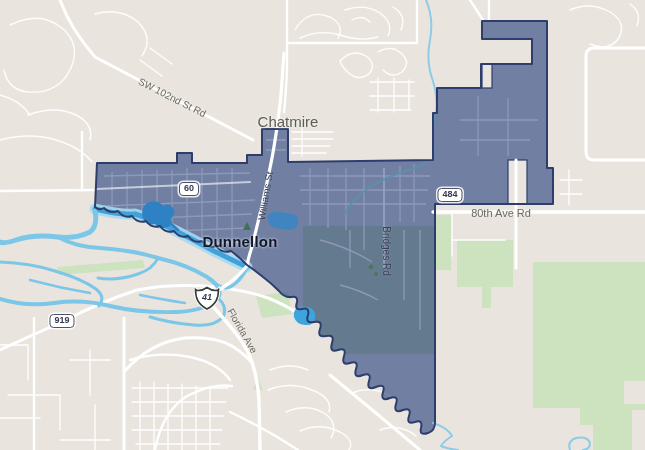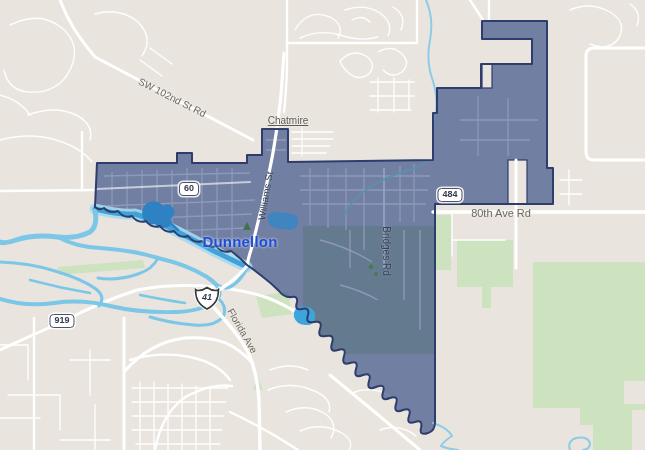--- a/index.html
+++ b/index.html
@@ -6,26 +6,25 @@
   .map-viewport{
     position:relative;width:645px;height:450px;overflow:hidden;
     font-family:"Liberation Sans",sans-serif;background:#e9e5de;
   }
   .map-viewport svg.basemap{position:absolute;left:0;top:0;}
   .map-label{
     position:absolute;transform:translate(-50%,-50%);
     white-space:nowrap;pointer-events:none;line-height:1;
   }
   .lbl-place{
-    font-size:10px;color:#5c5c55;
+    font-size:15px;color:#5c5c55;
     text-shadow:0 0 2px #f2efe9,0 0 2px #f2efe9,0 0 3px #f2efe9;
-    text-decoration:underline;
   }
   .lbl-city{
-    font-size:15px;font-weight:bold;color:#1d4ed8;letter-spacing:.2px;
+    font-size:15px;font-weight:bold;color:#0f172a;letter-spacing:.2px;
     text-shadow:0 0 3px rgba(255,255,255,.55),0 0 3px rgba(255,255,255,.45);
   }
   .lbl-street{
     font-size:10px;color:#6a6a64;
     text-shadow:0 0 2px #f2efe9,0 0 2px #f2efe9;
   }
   .lbl-street-dark{
     font-size:10px;color:#39415a;
     text-shadow:0 0 2px rgba(255,255,255,.35);
   }

